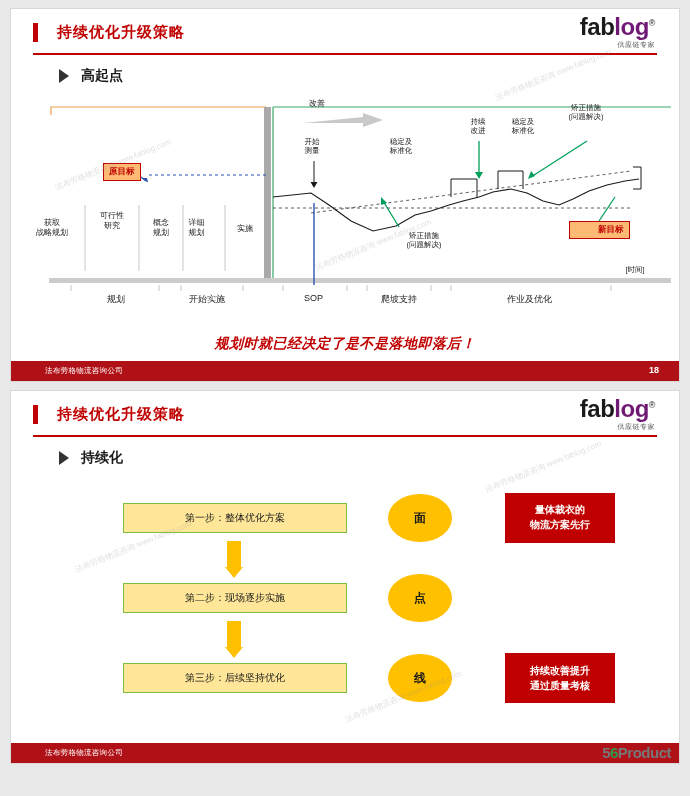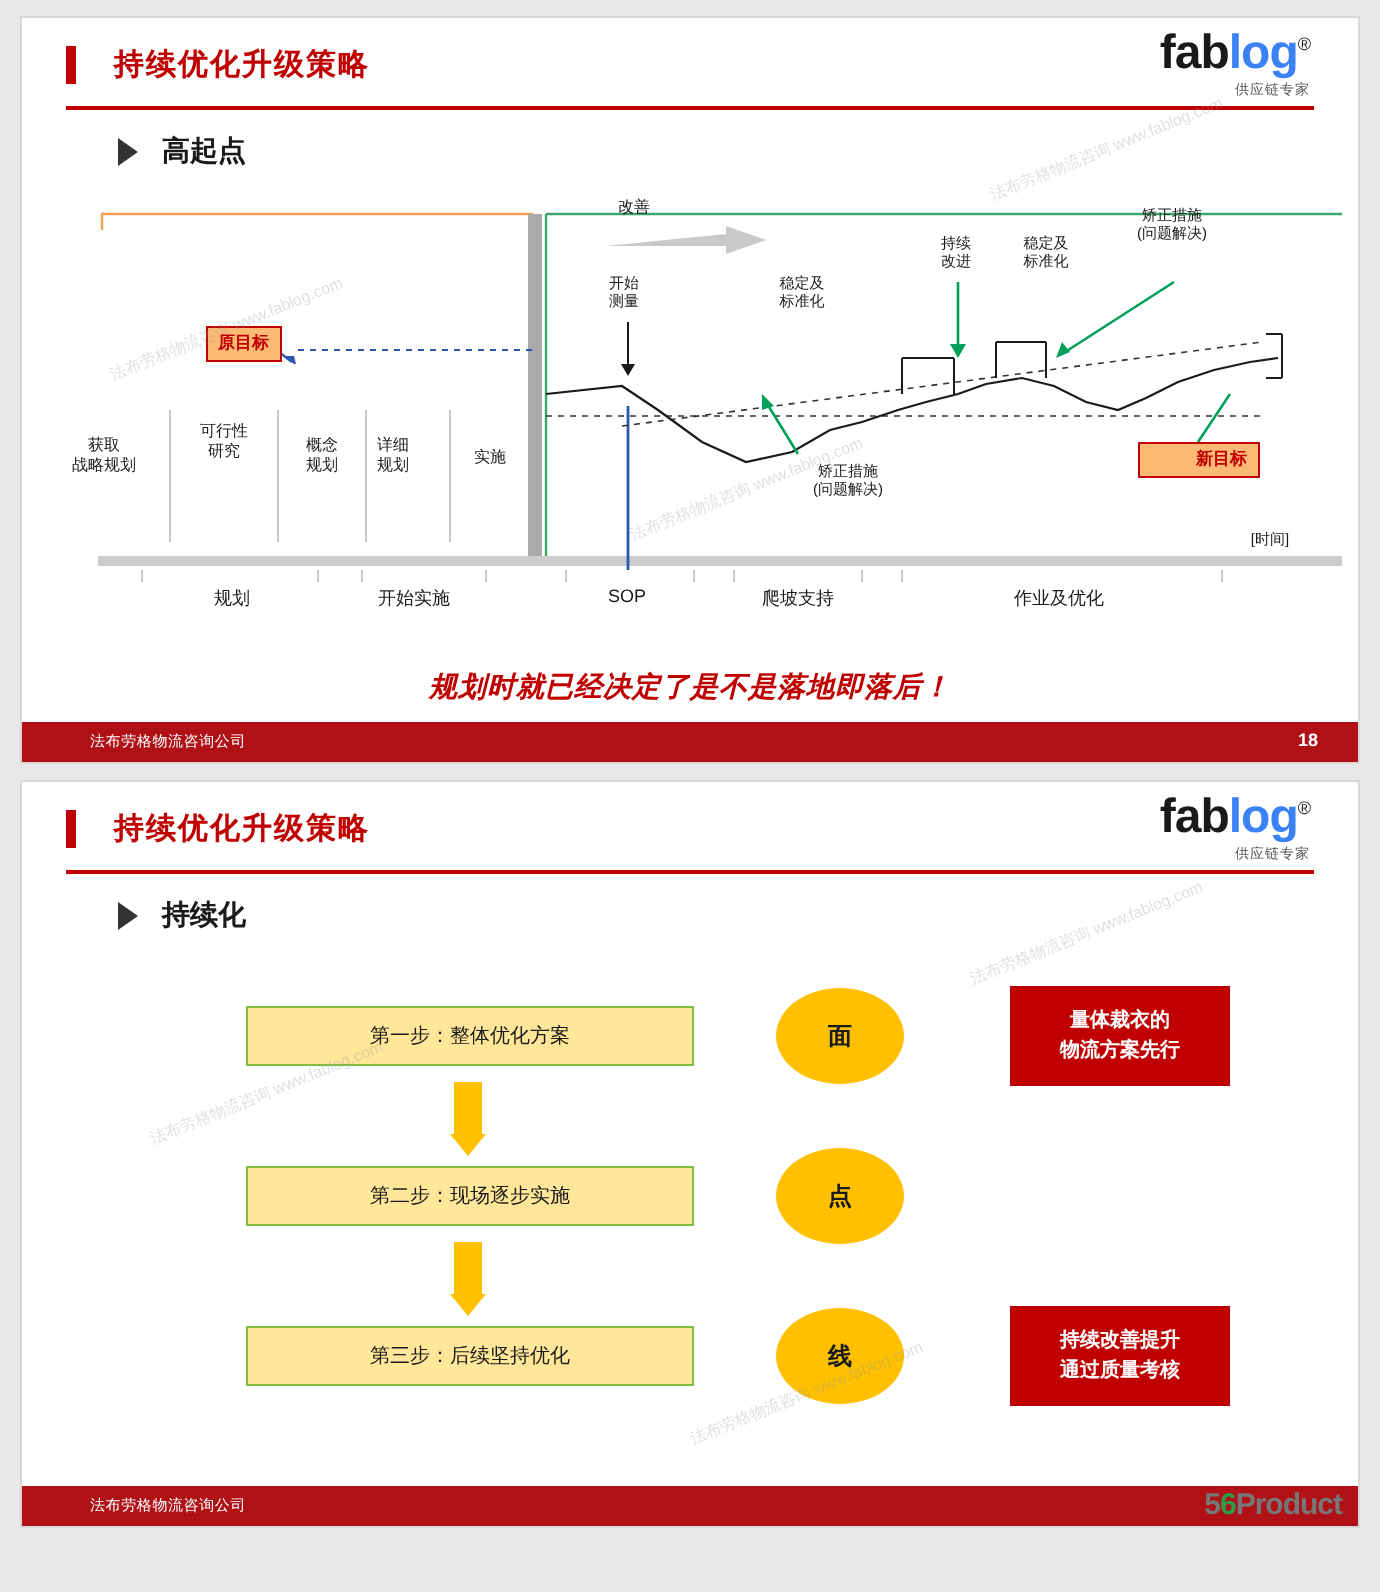--- a/index.html
+++ b/index.html
@@ -57,21 +57,21 @@
     top: 6px;
     text-align: right;
   }
   .logo-main {
     font-size: 24px;
     font-weight: bold;
     color: #1a1a1a;
     letter-spacing: -0.5px;
     line-height: 1;
   }
-  .logo-main .hl { color: #3b82f6; }
+  .logo-main .hl { color: #701a75; }
   .logo-reg {
     font-size: 9px;
     vertical-align: super;
     color: #1a1a1a;
     font-weight: normal;
   }
   .logo-sub {
     font-size: 7px;
     color: #555;
     letter-spacing: 0.5px;
@@ -364,21 +364,21 @@
     <div class="header-rule"></div>
   </div>
 
   <div class="section-head">
     <div class="tri"></div>
     <div class="section-label">持续化</div>
   </div>
 
   <div class="flowbox" style="left:112px;top:112px;">第一步：整体优化方案</div>
   <div class="ellipse" style="left:377px;top:103px;">面</div>
-  <div class="redbox" style="left:494px;top:102px;">
+  <div class="redbox" style="left:494px;top:102px;font-family:Liberation Mono, monospace;">
     <span>量体裁衣的</span>
     <span>物流方案先行</span>
   </div>
   <div class="arrow-down" style="top:150px;">
     <div class="stem"></div>
       <div class="head"></div>
   </div>
 
   <div class="flowbox" style="left:112px;top:192px;">第二步：现场逐步实施</div>
   <div class="ellipse" style="left:377px;top:183px;">点</div>

